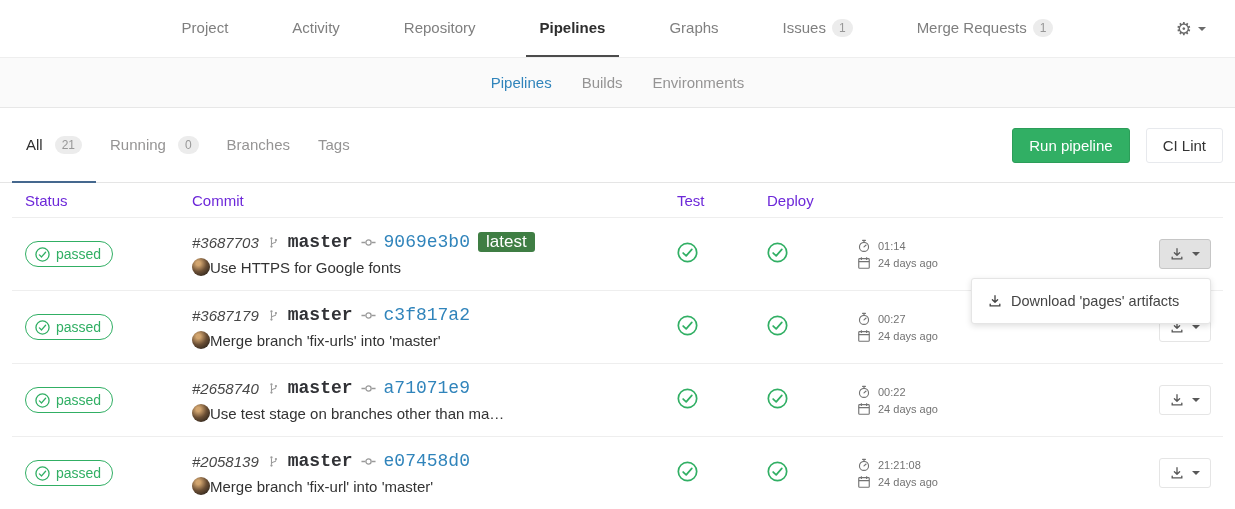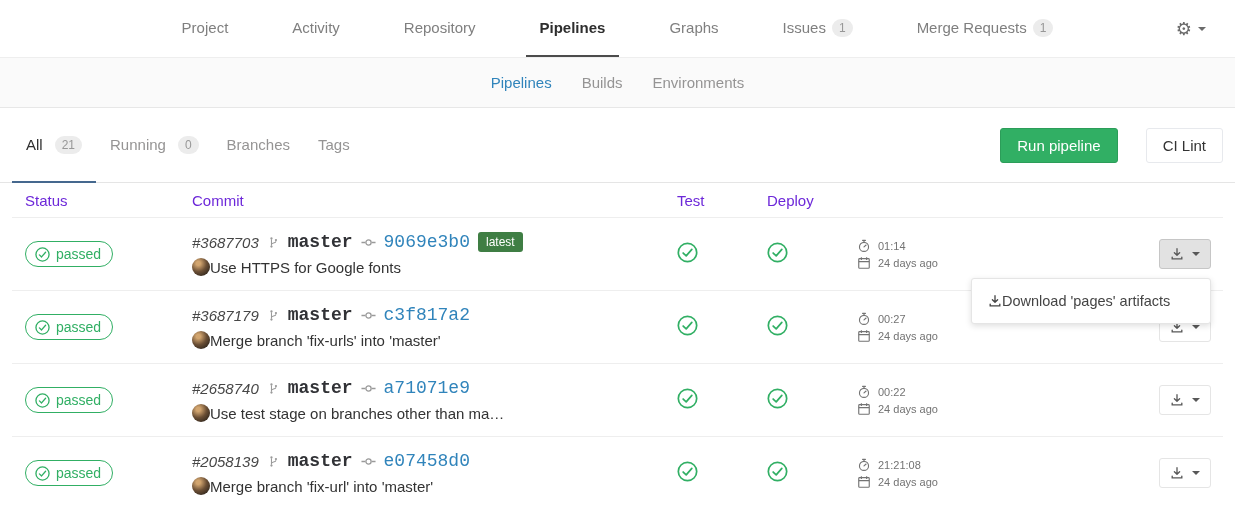--- a/index.html
+++ b/index.html
@@ -28,21 +28,21 @@
     display:flex; align-items:center; justify-content:center; }
   .sub-nav-item { padding:0 15px; color:#959494; cursor:pointer; }
   .sub-nav-item.active { color:var(--link_blue,#3084bb); }
 
   
   .tabs-section { height:75px; border-bottom:1px solid #e5e5e5; display:flex; align-items:stretch; padding:0 12px; }
   .tabs { display:flex; align-items:stretch; }
   .tab { display:flex; align-items:center; gap:12px; padding:0 14px; color:#959494; cursor:pointer;
     border-bottom:2px solid transparent; margin-bottom:-1px; }
   .tab.active { color:#2e2e2e; border-bottom-color:#45688e; }
-  .tabs-actions { margin-left:auto; display:flex; align-items:center; gap:28px; }
+  .tabs-actions { margin-left:auto; display:flex; align-items:center; gap:16px; }
   .btn { border-radius:3px; padding:8px 16px; font-size:15px; cursor:pointer; font-family:inherit; }
   .btn-green { background:var(--status_green,#31af64); border:1px solid #2c9d59; color:#fff; }
   .btn-default { background:#fff; border:1px solid #e7e9ed; color:#333; }
 
   
   .table { padding:0 12px; }
   .thead, .row { display:grid; grid-template-columns:180px 1fr 90px 90px 250px 116px; align-items:center; }
   .thead { height:35px; color:#6d28d9; border-bottom:1px solid #eee; }
   .row { height:73px; border-bottom:1px solid #eee; }
   .status-cell, .thead .cell-status { padding-left:13px; }
@@ -50,40 +50,40 @@
   .status-badge { display:inline-flex; align-items:center; gap:6px; border:1px solid var(--status_green,#31af64);
     color:var(--status_green,#31af64); border-radius:15px; padding:4px 11px 4px 9px; font-size:14px;
     cursor:pointer; text-decoration:none; background:#fff; }
 
   .commit-line1 { display:flex; align-items:center; gap:8px; }
   .pipeline-id { color:#474747;font-style:italic; }
   .mono { font-family:"Liberation Mono","DejaVu Sans Mono",monospace; font-size:18px; }
   .branch-name { font-weight:700; color:#313236; text-decoration:none; cursor:pointer; }
   .commit-sha { color:var(--link_blue,#3084bb); text-decoration:none; cursor:pointer; }
   .gray-icon { color:#9a9a9a; }
-  .latest-label { background:var(--latest_badge_bg,#3f7e44); color:#fff; font-size:12px; border-radius:3px;
+  .latest-label { background:var(--latest_badge_bg,#3f7e44); color:#fff; font-size:17px; border-radius:3px;
     padding:2px 8px; line-height:16px; }
   .commit-line2 { display:flex; align-items:center; margin-top:6px; }
   .avatar { width:18px; height:18px; border-radius:50%; flex:none; cursor:pointer;
     background:radial-gradient(circle at 35% 30%, #d2a56f 12%, #6b4f35 48%, #211c17 92%); }
   .commit-msg { color:#333; text-decoration:none; cursor:pointer; white-space:nowrap; overflow:hidden;
     text-overflow:ellipsis; max-width:440px; }
 
   .status-circle { color:var(--status_green,#31af64); display:inline-flex; cursor:pointer; }
 
   .time-cell { color:#737373; font-size:11px; }
   .time-line { display:flex; align-items:center; gap:7px; margin:3px 0; }
 
   .actions-cell { position:relative; height:100%; display:flex; align-items:center; justify-content:flex-end; padding-right:12px; }
   .artifacts-btn { display:inline-flex; align-items:center; gap:8px; background:#fff; border:1px solid #e5e5e5;
     border-radius:3px; padding:7px 10px; color:#585858; cursor:pointer; }
   .artifacts-btn.open { background:#e2e2e2; border-color:#c6c6c6; }
   .dropdown-menu { position:absolute; top:60px; right:12px; width:240px; background:#fff; border:1px solid #e5e5e5;
     border-radius:3px; box-shadow:0 2px 6px rgba(0,0,0,.13); padding:6px 0; z-index:10; }
-  .dropdown-item { display:flex; align-items:center; padding:8px 16px; color:#444;
+  .dropdown-item { display:flex; align-items:center; gap:9px; padding:8px 16px; color:#444;
     font-size:14.5px; text-decoration:none; cursor:pointer; }
 </style>
 </head>
 <body>
 
 <nav class="top-nav">
   <div class="top-nav-list">
     <a class="top-nav-item">
         <span>Project</span>
       </a>

